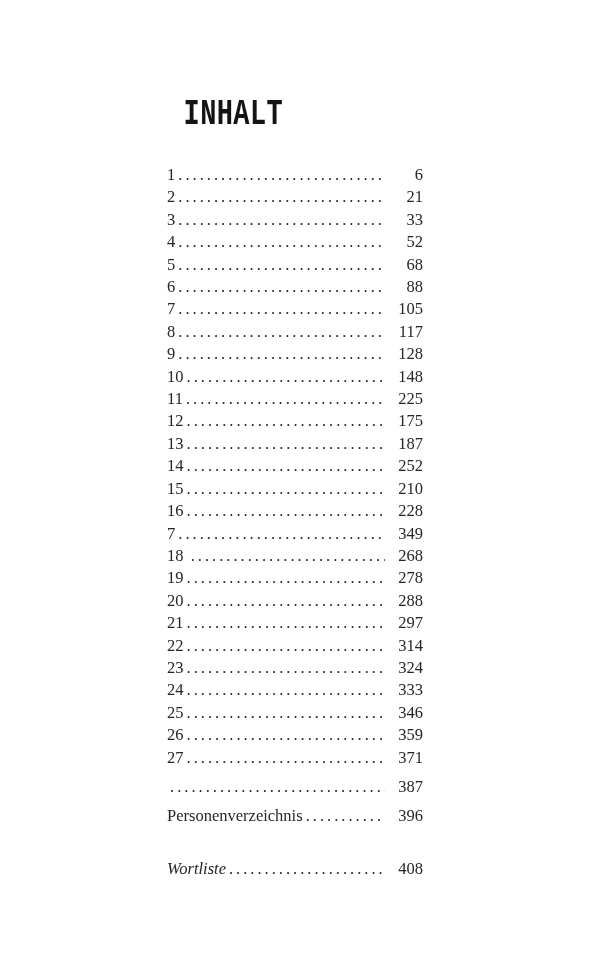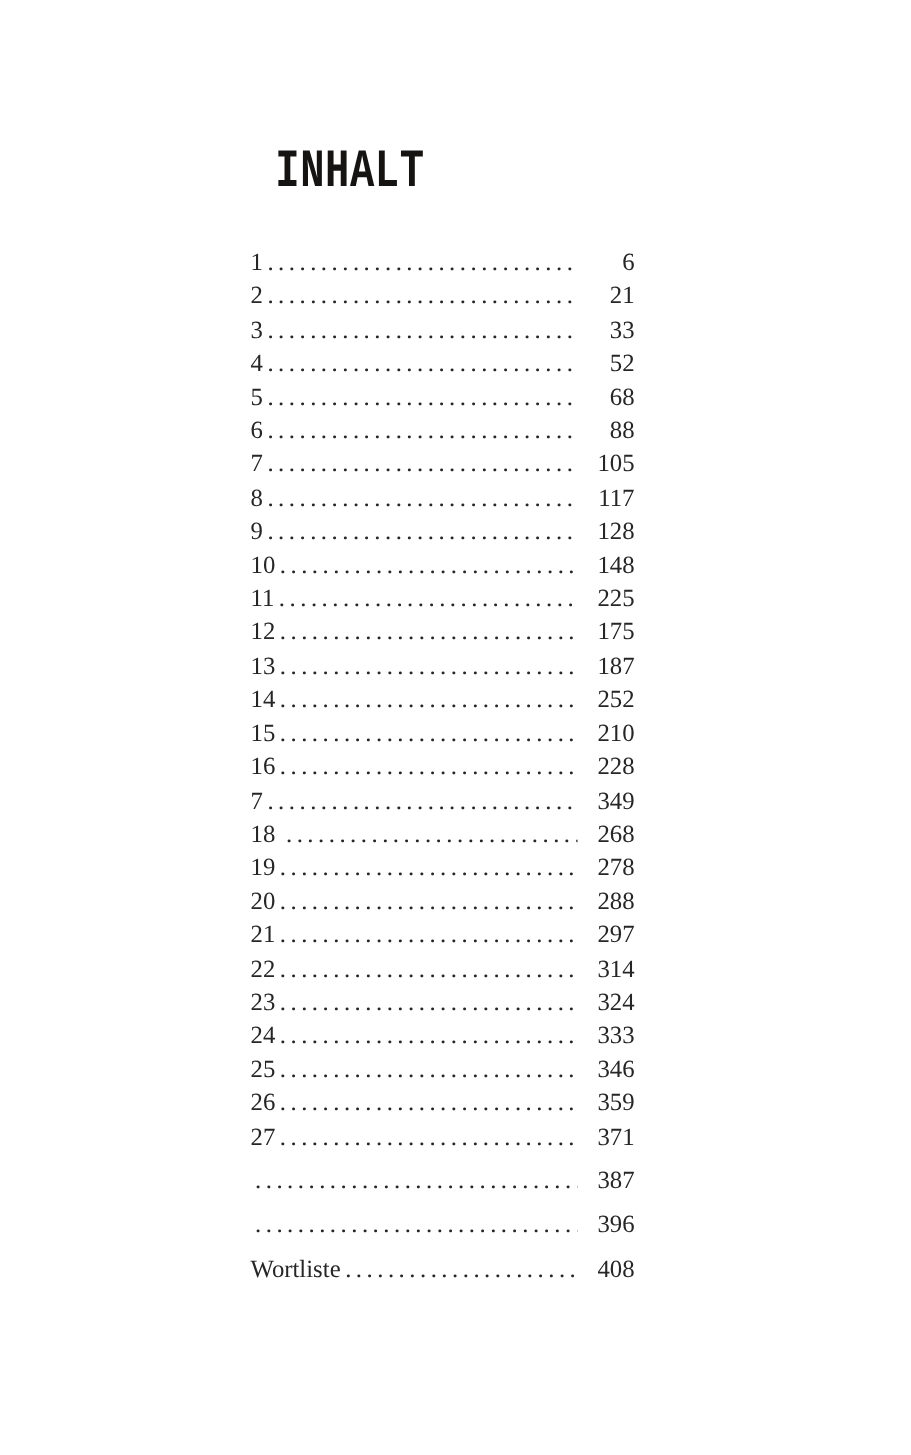--- a/index.html
+++ b/index.html
@@ -52,20 +52,22 @@
     font-size: 16.5px;
   }
   .row.spaced {
     margin-top: 7px;
   }
   .label {
     white-space: pre; 
     flex: none;
   }
   .label.italic {
+    font-style: italic;
+    margin-top: 23px;
   }
   .dots {
     flex: 1 1 auto;
     overflow: hidden;
     white-space: nowrap;
     letter-spacing: 3px;
     margin-left: 3px;
     min-width: 0;
   }
   .num {
@@ -215,20 +217,21 @@
         <div class="row">
     <span class="label">27</span>
     <span class="dots">............................................................</span>
     <span class="num">371</span>
   </div>
         <div class="row spaced">
     <span class="dots">............................................................</span>
     <span class="num">387</span>
   </div>
         <div class="row spaced">
+    <span class="label">Personenverzeichnis</span>
     <span class="dots">............................................................</span>
     <span class="num">396</span>
   </div>
         <div class="row spaced">
     <span class="label italic">Wortliste</span>
     <span class="dots">............................................................</span>
     <span class="num">408</span>
   </div>
       </div>
   </div>

